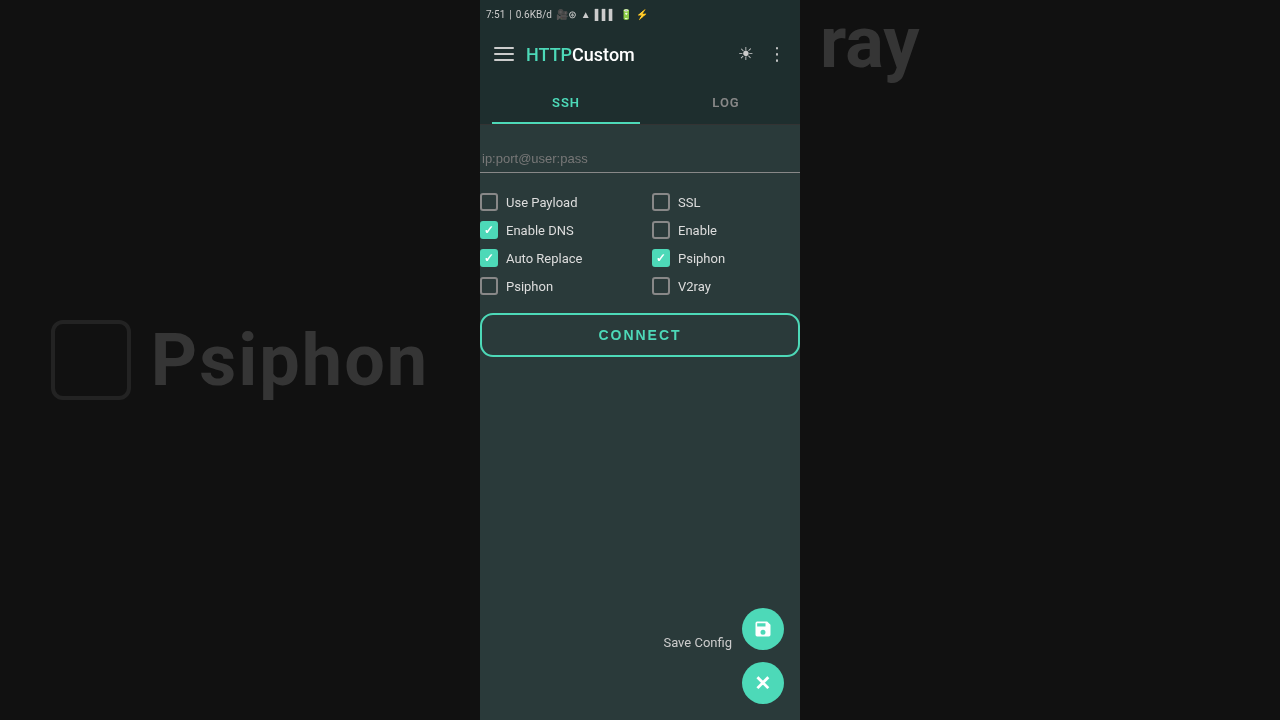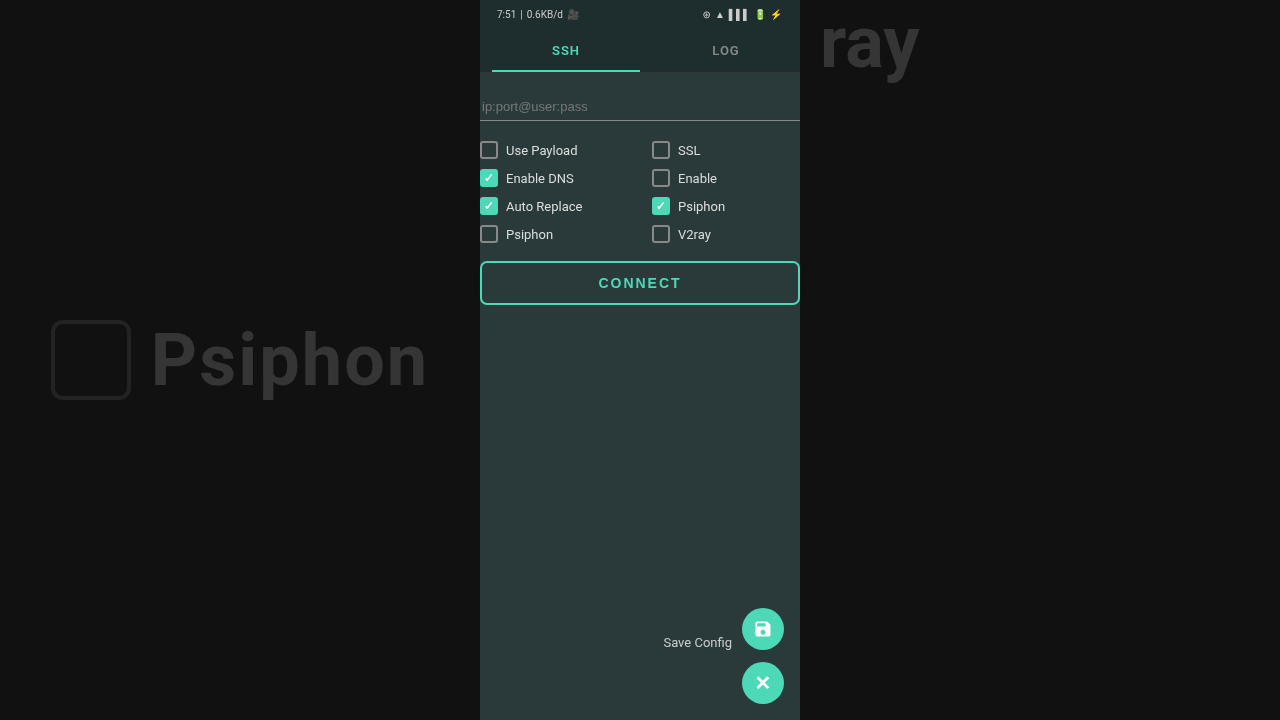--- a/index.html
+++ b/index.html
@@ -74,22 +74,21 @@
       flex-direction: column;
       overflow: hidden;
     }
 
     
     .status-bar {
       background: #1e2e2e;
       height: 28px;
       display: flex;
       align-items: center;
-      justify-content: space-between;
-      padding: 0 17px;
+      padding: 0 6px;
       font-size: 10px;
       color: #ccc;
     }
     .status-left {
       display: flex;
       align-items: center;
       gap: 4px;
     }
     .status-right {
       display: flex;
@@ -245,21 +244,21 @@
     .connect-btn {
       width: 100%;
       height: 44px;
       background: transparent;
       border: 2px solid #4dd9b8;
       color: #4dd9b8;
       font-size: 14px;
       font-weight: 600;
       letter-spacing: 2px;
       cursor: pointer;
-      border-radius: 7px;
+      border-radius: 13px;
     }
 
     
     .fab-area {
       position: absolute;
       bottom: 16px;
       right: 16px;
       display: flex;
       flex-direction: column;
       align-items: flex-end;
@@ -342,20 +341,35 @@
     </div>
     <div class="status-right">
       <span>⊛</span>
       <span>▲</span>
       <span>▌▌▌</span>
       <span>🔋</span>
       <span>⚡</span>
     </div>
   </div>
 
+  <div class="app-header">
+    <div class="hamburger">
+      <span></span>
+        <span></span>
+        <span></span>
+    </div>
+    <div class="header-title">
+      <span class="title-http">HTTP</span>
+      <span class="title-custom"> Custom</span>
+    </div>
+    <div class="header-icons">
+      <button class="icon-btn">☀</button>
+      <button class="icon-btn">⋮</button>
+    </div>
+  </div>
 
   <div class="tabs-container">
     <div class="tab active">
       <span>SSH</span>
     </div>
     <div class="tab">
       <span>LOG</span>
     </div>
   </div>
 

